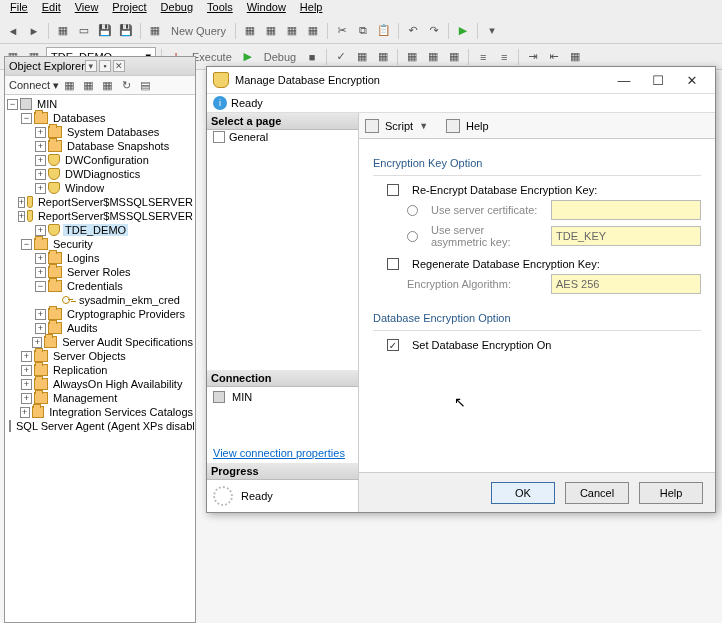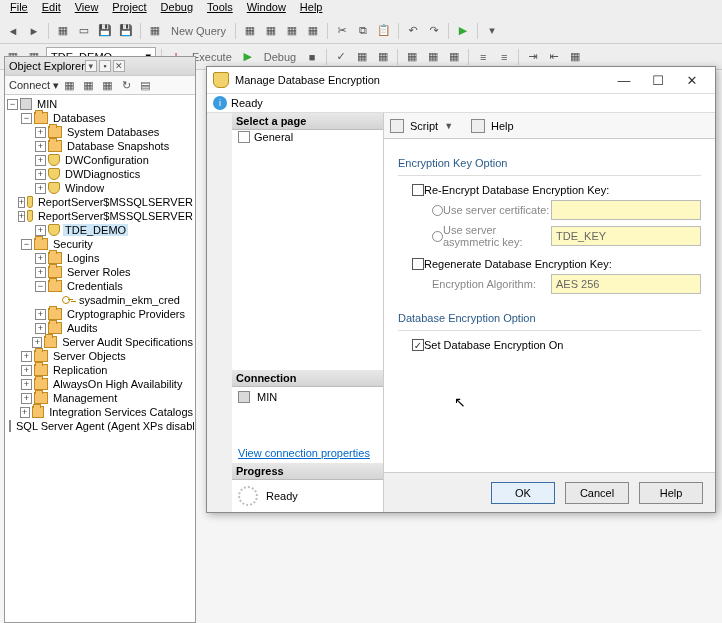--- a/index.html
+++ b/index.html
@@ -42,40 +42,40 @@
 .ind { display:inline-block; }
 
 
 .dialog { position:absolute; left:206px; top:66px; width:510px; height:447px; background:#f0f0f0; border:1px solid #888; box-shadow:2px 2px 8px rgba(0,0,0,.3); display:flex; flex-direction:column; }
 .dlg-titlebar { height:26px; background:#fff; display:flex; align-items:center; padding:0 6px; }
 .dlg-titlebar .ico { width:16px;height:16px;background:#f2d36b;border:1px solid #bb8c1f;border-radius:2px 2px 6px 6px;margin-right:6px; }
 .dlg-titlebar .sp { flex:1; }
 .dlg-titlebar .wbtn { width:34px;height:22px;display:inline-flex;align-items:center;justify-content:center;color:#333;font-size:13px; }
 .dlg-status { height:20px; background:#fff; border-top:1px solid #ddd;border-bottom:1px solid #ddd; display:flex;align-items:center;gap:4px;padding:0 6px; }
 .dlg-status .sicon{width:14px;height:14px;border-radius:50%;background:#3a9bde;color:#fff;display:inline-flex;align-items:center;justify-content:center;font-size:9px;}
-.dlg-body { flex:1; display:flex;padding-left:25px; }
+.dlg-body { flex:1; display:flex; }
 .dlg-left { width:152px; background:#fff; border-right:1px solid #ccc; display:flex;flex-direction:column; }
 .sect-hdr { background:linear-gradient(#e8e8e8,#d4d4d4); font-weight:bold; padding:2px 4px; border-bottom:1px solid #bbb; }
 .page-list { flex:0 0 auto; }
 .page-item { display:flex;align-items:center;gap:4px;padding:1px 6px; }
 .page-item .picon{width:12px;height:12px;border:1px solid #888;background:#fff;}
 .conn-box { padding:4px 6px; }
 .conn-row{display:flex;align-items:center;gap:4px;margin-bottom:4px;}
 .conn-link{color:#0066cc;text-decoration:underline;cursor:pointer;}
 .prog-box{display:flex;align-items:center;gap:8px;padding:6px;}
 .spinner{width:20px;height:20px;border:2px dotted #bbb;border-radius:50%;}
 
 .dlg-right { flex:1; background:#fff; display:flex;flex-direction:column; }
 .dlg-toolbar{height:26px;border-bottom:1px solid #ccc;display:flex;align-items:center;gap:6px;padding:0 6px;background:#f7f7f7;}
 .dlg-toolbar .ticon{width:14px;height:14px;border:1px solid #888;background:#eee;}
 .dlg-toolbar .dd{font-size:9px;color:#555;}
 .form-area{flex:1;padding:10px 14px;position:relative;}
 .grp-title{color:#2a5a8a;margin:8px 0 6px;}
 .grp-line{height:1px;background:#ddd;margin-bottom:8px;}
-.form-row{display:flex;align-items:center;margin:4px 0 4px 14px;gap:0;}
+.form-row{display:flex;align-items:center;margin:4px 0 4px 14px;gap:13px;}
 .form-row.sub{margin-left:34px;color:#888;}
 .chk{width:12px;height:12px;border:1px solid #555;background:#fff;display:inline-flex;align-items:center;justify-content:center;font-size:10px;color:#333;}
 .rad{width:11px;height:11px;border:1px solid #888;border-radius:50%;background:#fff;}
 .txt-dis{flex:0 0 150px;height:20px;background:#fef9c3;border:1px solid #bbb;padding:0 4px;display:flex;align-items:center;color:#666;margin-left:auto;}
 .lab-dis{color:#888;flex:1;}
 .callout{position:absolute;left:162px;top:162px;background:#fcf68a;border:1px solid #c9b83a;padding:6px 10px;font-size:13px;color:#333;box-shadow:1px 1px 3px rgba(0,0,0,.2);}
 .callout::before{content:"";position:absolute;left:-10px;top:8px;border:6px solid transparent;border-right-color:#fcf68a;}
 .dlg-buttons{height:40px;border-top:1px solid #ccc;display:flex;align-items:center;justify-content:flex-end;gap:10px;padding:0 12px;background:#f0f0f0;}
 .btn{min-width:64px;height:22px;border:1px solid #888;background:#e9e9e9;display:inline-flex;align-items:center;justify-content:center;}
 .btn.primary{border:1px solid #3a6ea5;background:#e6f0fa;}

